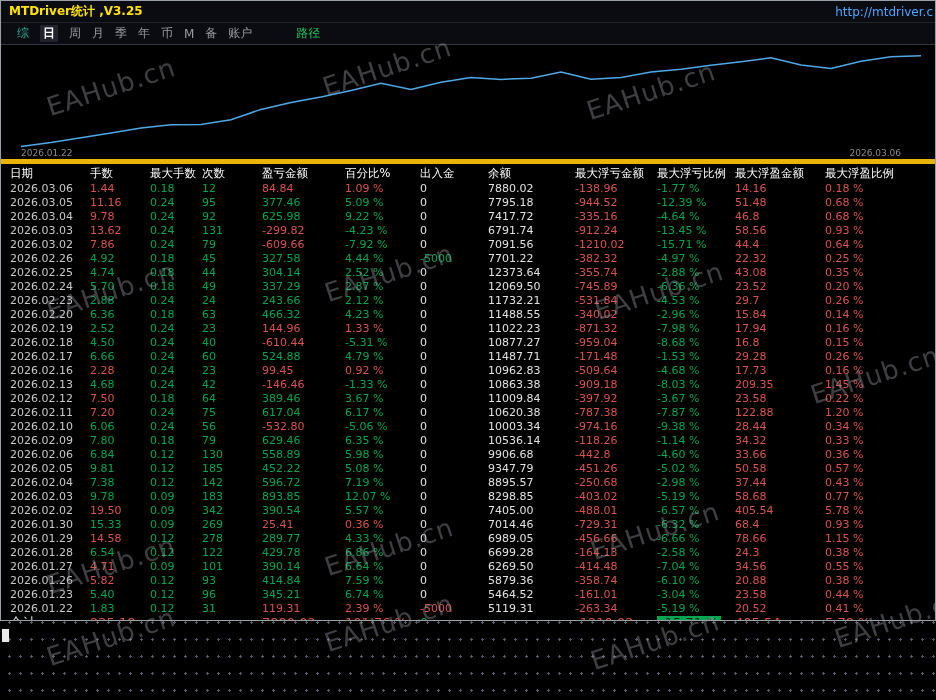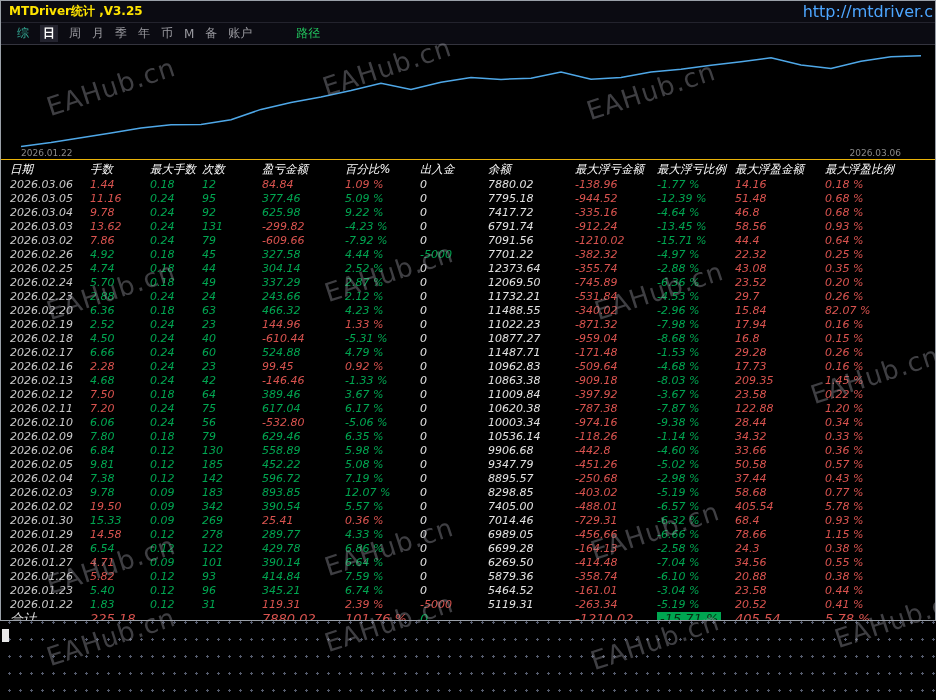--- a/index.html
+++ b/index.html
@@ -16,38 +16,38 @@
     font-family:"DejaVu Sans",sans-serif;}
   .screen{position:relative;width:936px;height:700px;background:#000;}
 
   
   .panel{position:absolute;left:0;top:0;width:936px;height:621px;background:#000;
     border:1px solid #9aa0a8;overflow:hidden;z-index:2;}
 
   .titlebar{height:22px;display:flex;align-items:center;justify-content:space-between;
     padding:0 2px 0 8px;background:#0b0b12;border-bottom:1px solid #23232d;}
   .panel-title{color:var(--title-yellow);font-size:12px;font-weight:bold;white-space:nowrap;}
-  .website-link{color:var(--link-blue);font-size:16px;white-space:nowrap;text-decoration:none;}
+  .website-link{color:var(--link-blue);font-size:12px;white-space:nowrap;text-decoration:none;}
 
   .toolbar{height:22px;display:flex;align-items:center;padding-left:16px;background:#0b0b12;
     border-bottom:1px solid #34343e;font-size:12px;}
   .tb-items{display:flex;align-items:center;}
   .tb-item{color:#9a9aa0;margin-right:11px;cursor:pointer;white-space:nowrap;}
   .tb-item.active{color:#ffffff;font-weight:bold;background:#23232e;padding:0 3px;}
   .tb-item.accent{color:#35b09a;}
   .path-button{color:#22c55e;margin-left:33px;cursor:pointer;}
 
   .chart-area{position:relative;height:114px;background:#000;}
   .chart-area svg{position:absolute;left:0;top:2px;}
   .axis-date{position:absolute;bottom:1px;font-size:9px;color:#8a8a8a;}
   .axis-date.start{left:20px;}
   .axis-date.end{right:34px;}
 
   
-  .stats-table{position:relative;border-top:1px solid #eab308;z-index:3;font-style:italic;}
+  .stats-table{position:relative;border-top:5px solid #eab308;z-index:3;}
   .trow,.thead{display:grid;
     grid-template-columns:80px 60px 52px 60px 83px 75px 68px 87px 82px 78px 90px 1fr;
     padding-left:9px;white-space:nowrap;}
   .thead{height:18px;line-height:18px;font-size:11.5px;color:#ffffff;}
   .trow{height:14px;line-height:14px;font-size:11px;}
   .tcell{overflow:hidden;}
   .hcell{overflow:visible;}
   .c-date{color:var(--txt-date);}
   .c-white{color:var(--txt-white);}
   .c-green{color:var(--green);}
@@ -250,21 +250,21 @@
             <span class="tcell c-green">6.36</span>
             <span class="tcell c-green">0.18</span>
             <span class="tcell c-green">63</span>
             <span class="tcell c-green">466.32</span>
             <span class="tcell c-green">4.23 %</span>
             <span class="tcell c-white">0</span>
             <span class="tcell c-white">11488.55</span>
             <span class="tcell c-red">-340.02</span>
             <span class="tcell c-green">-2.96 %</span>
             <span class="tcell c-red">15.84</span>
-            <span class="tcell c-red">82.07 %</span>
+            <span class="tcell c-red">0.14 %</span>
           </div>
           <div class="trow">
             <span class="tcell c-date">2026.02.19</span>
             <span class="tcell c-green">2.52</span>
             <span class="tcell c-green">0.24</span>
             <span class="tcell c-green">23</span>
             <span class="tcell c-red">144.96</span>
             <span class="tcell c-red">1.33 %</span>
             <span class="tcell c-white">0</span>
             <span class="tcell c-white">11022.23</span>

